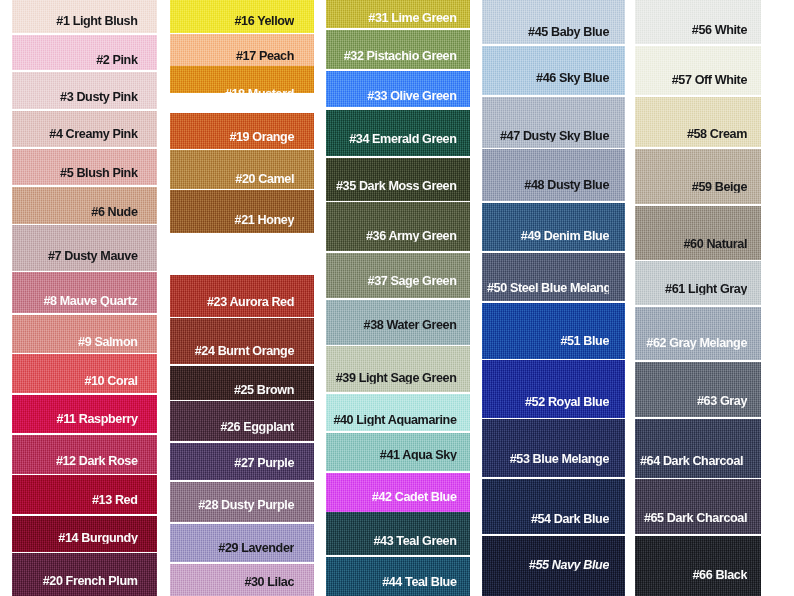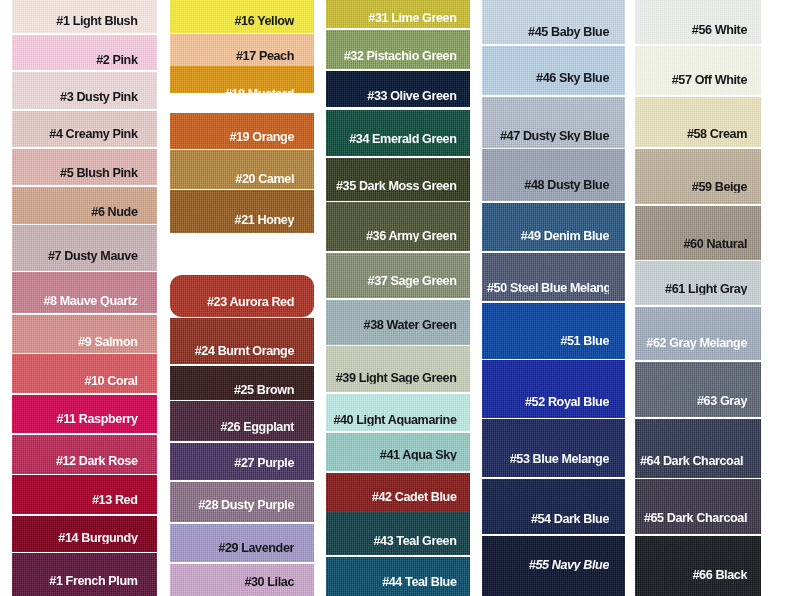--- a/index.html
+++ b/index.html
@@ -96,21 +96,21 @@
         <div class="lbl" style="top: 24.9px; right: 19px;"><span>#13 Red</span></div>
       </div>
       <div class="swatch light" style="top: 515.5px; height: 36px; background: rgb(121, 8, 30);">
         <div class="weave"></div>
         <div class="fuzz"></div>
         <div class="lbl" style="top: 22.3px; right: 19px;"><span>#14 Burgundy</span></div>
       </div>
       <div class="swatch light" style="top: 553px; height: 45.5px; background: rgb(85, 26, 53);">
         <div class="weave"></div>
         <div class="fuzz"></div>
-        <div class="lbl" style="top: 28.3px; right: 19px;"><span>#1 French Plum</span></div>
+        <div class="lbl" style="top: 28.3px; right: 19px;"><span>#20 French Plum</span></div>
       </div>
     </div>
     <div class="column" style="left: 169.5px; width: 144px;">
       <div class="swatch dark" style="top: -4px; height: 36.5px; background: rgb(239, 229, 43);">
         <div class="weave"></div>
         <div class="fuzz"></div>
         <div class="lbl" style="top: 25.4px; right: 19.5px;"><span>#16 Yellow</span></div>
       </div>
       <div class="swatch dark" style="top: 34px; height: 35px; background: rgb(245, 186, 137);">
         <div class="weave"></div>
@@ -130,21 +130,21 @@
       <div class="swatch light" style="top: 150.3px; height: 38.5px; background: rgb(177, 127, 57);">
         <div class="weave"></div>
         <div class="fuzz"></div>
         <div class="lbl" style="top: 28.6px; right: 19.5px;"><span>#20 Camel</span></div>
       </div>
       <div class="swatch light" style="top: 190.3px; height: 43px; background: rgb(146, 87, 35);">
         <div class="weave"></div>
         <div class="fuzz"></div>
         <div class="lbl" style="top: 29.7px; right: 19.5px;"><span>#21 Honey</span></div>
       </div>
-      <div class="swatch light" style="top: 274.6px; height: 42.2px; background: rgb(169, 47, 37); border-radius: 12px;">
+      <div class="swatch light" style="top: 274.6px; height: 42.2px; background: rgb(169, 47, 37);">
         <div class="weave"></div>
         <div class="fuzz"></div>
         <div class="lbl" style="top: 27.4px; right: 19.5px;"><span>#23 Aurora Red</span></div>
       </div>
       <div class="swatch light" style="top: 318.3px; height: 45.8px; background: rgb(134, 47, 35);">
         <div class="weave"></div>
         <div class="fuzz"></div>
         <div class="lbl" style="top: 32.7px; right: 19.5px;"><span>#24 Burnt Orange</span></div>
       </div>
       <div class="swatch light" style="top: 365.6px; height: 34.2px; background: rgb(49, 28, 28);">
@@ -182,21 +182,21 @@
       <div class="swatch light" style="top: -4px; height: 32.2px; background: rgb(196, 184, 51);">
         <div class="weave"></div>
         <div class="fuzz"></div>
         <div class="lbl" style="top: 21.6px; right: 13.5px;"><span>#31 Lime Green</span></div>
       </div>
       <div class="swatch light" style="top: 29.7px; height: 39.3px; background: rgb(127, 155, 88);">
         <div class="weave"></div>
         <div class="fuzz"></div>
         <div class="lbl" style="top: 26.2px; right: 13.5px;"><span>#32 Pistachio Green</span></div>
       </div>
-      <div class="swatch light" style="top: 70.5px; height: 36px; background: #0f172a;">
+      <div class="swatch light" style="top: 70.5px; height: 36px; background: #3b82f6;">
         <div class="weave"></div>
         <div class="fuzz"></div>
         <div class="lbl" style="top: 25.6px; right: 13.5px;"><span>#33 Olive Green</span></div>
       </div>
       <div class="swatch light" style="top: 110.2px; height: 46.3px; background: rgb(21, 74, 59);">
         <div class="weave"></div>
         <div class="fuzz"></div>
         <div class="lbl" style="top: 29px; right: 13.5px;"><span>#34 Emerald Green</span></div>
       </div>
       <div class="swatch light" style="top: 158px; height: 42.8px; background: rgb(50, 58, 35);">
@@ -227,21 +227,21 @@
       <div class="swatch dark" style="top: 393.5px; height: 37.7px; background: rgb(178, 228, 223);">
         <div class="weave"></div>
         <div class="fuzz"></div>
         <div class="lbl" style="top: 26.3px; right: 13.5px;"><span>#40 Light Aquamarine</span></div>
       </div>
       <div class="swatch dark" style="top: 432.7px; height: 38.7px; background: rgb(141, 198, 192);">
         <div class="weave"></div>
         <div class="fuzz"></div>
         <div class="lbl" style="top: 21.9px; right: 13.5px;"><span>#41 Aqua Sky</span></div>
       </div>
-      <div class="swatch light" style="top: 472.9px; height: 43px; background: #7f1d1d;">
+      <div class="swatch light" style="top: 472.9px; height: 43px; background: #d946ef;">
         <div class="weave"></div>
         <div class="fuzz"></div>
         <div class="lbl" style="top: 24.4px; right: 13.5px;"><span>#42 Cadet Blue</span></div>
       </div>
       <div class="swatch light" style="top: 511.9px; height: 43.6px; background: rgb(26, 60, 69);">
         <div class="weave"></div>
         <div class="fuzz"></div>
         <div class="lbl" style="top: 29.6px; right: 13.5px;"><span>#43 Teal Green</span></div>
       </div>
       <div class="swatch light" style="top: 557px; height: 41.5px; background: rgb(21, 72, 100);">

